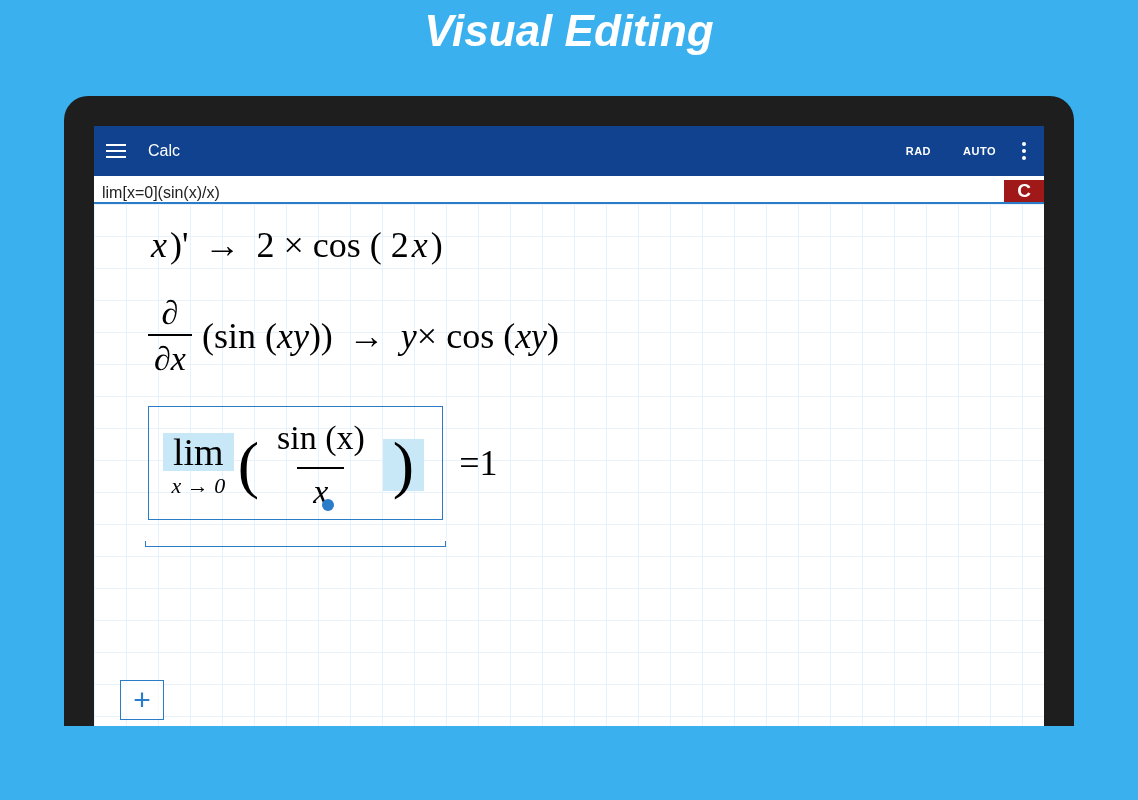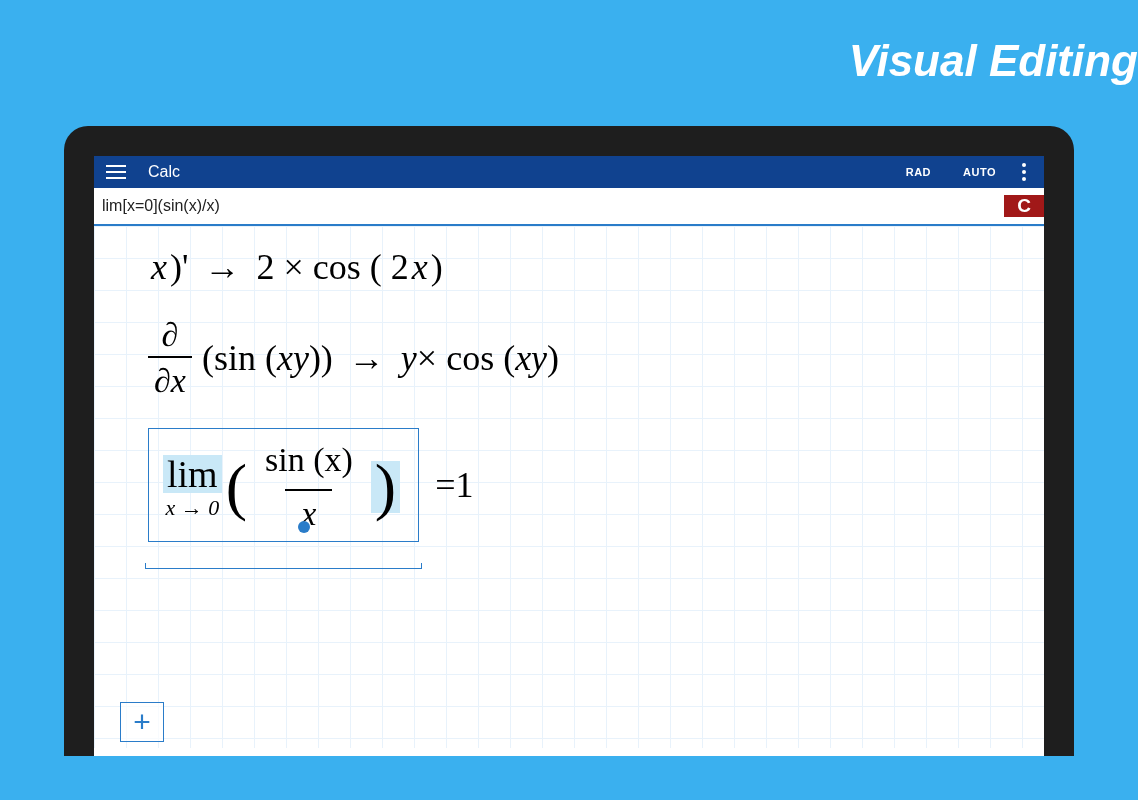--- a/index.html
+++ b/index.html
@@ -4,22 +4,22 @@
   <style>
     * { margin: 0; padding: 0; box-sizing: border-box; }
     body {
       font-family: Arial, Helvetica, sans-serif;
       background: #3ab0ef;
       width: 1138px;
       height: 800px;
       overflow: hidden;
     }
     .promo-header {
-      text-align: right;
-      padding: 36px 0 14px;
+      text-align: center;
+      padding: 6px 0 14px;
       color: #fff;
     }
     .promo-title {
       font-size: 44px;
       font-weight: bold;
       font-style: italic;
       margin-bottom: 8px;
     }
     .promo-subtitle {
       font-size: 28px;
@@ -35,21 +35,21 @@
     }
     .screen {
       background: #fff;
       width: 100%;
       height: 600px;
       overflow: hidden;
       position: relative;
     }
     .app-bar {
       background: #10428f;
-      height: 32px;
+      height: 50px;
       display: flex;
       align-items: center;
       padding: 2px 8px;
       color: #fff;
     }
     .hamburger {
       width: 28px;
       height: 28px;
       display: flex;
       flex-direction: column;
@@ -82,22 +82,22 @@
       align-items: center;
       gap: 3px;
       cursor: pointer;
       padding: 4px;
     }
     .more-icon span {
       width: 4px; height: 4px; background: #fff; border-radius: 50%;
     }
     .input-row {
       display: flex;
-      align-items: center;
-      height: 38px;
+      align-items: flex-end;
+      height: 28px;
       border-bottom: 2px solid #2a7cc9;
     }
     .formula-input {
       flex: 1;
       padding: 0 8px;
       font-size: 16px;
       display: flex;
       align-items: center;
       font-family: Arial, sans-serif;
       color: #222;
@@ -169,21 +169,21 @@
       flex-direction: column;
       align-items: center;
       margin: 0 6px;
       line-height: 1;
       gap: 8px;
     }
     .frac .num { padding: 0 8px 4px; font-size: 34px; }
     .frac .den { border-top: 2px solid #000; padding: 6px 16px 0; font-size: 34px; font-style: italic; }
     .ital { font-style: italic; }
     .result { font-size: 36px; margin-left: 16px; }
-    .sel-hl { background: #c9e8f7; padding: 0 4px; }
+    .sel-hl { background: #c9e8f7; padding: 0 10px; }
     .cursor-dot {
       width: 12px; height: 12px; background: #2a7cc9; border-radius: 50%;
       position: absolute; right: 108px; bottom: 8px;
     }
     .add-btn {
       position: absolute;
       bottom: 6px;
       left: 26px;
       width: 44px;
       height: 40px;

